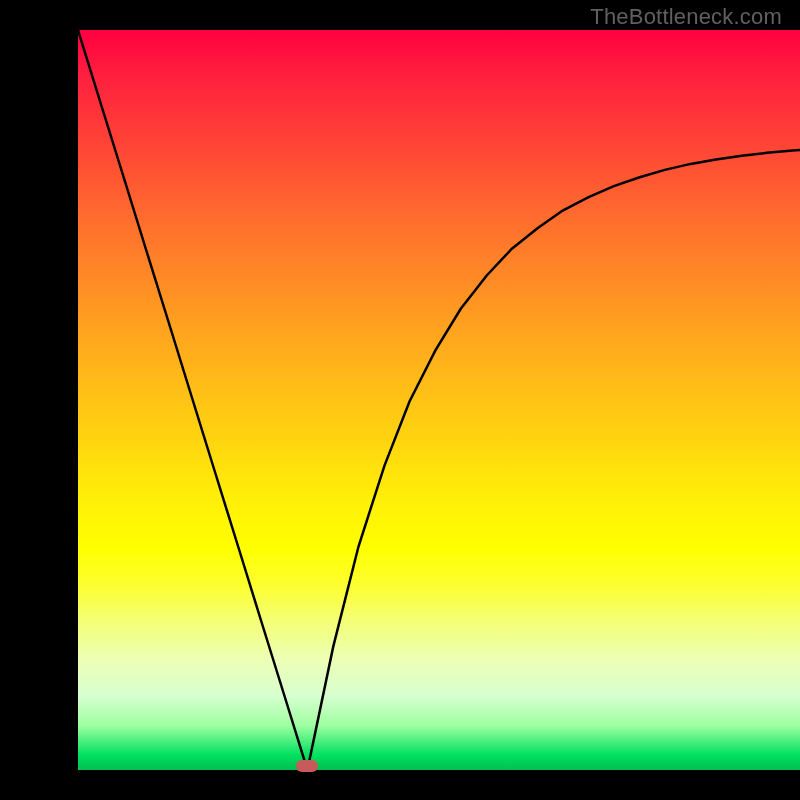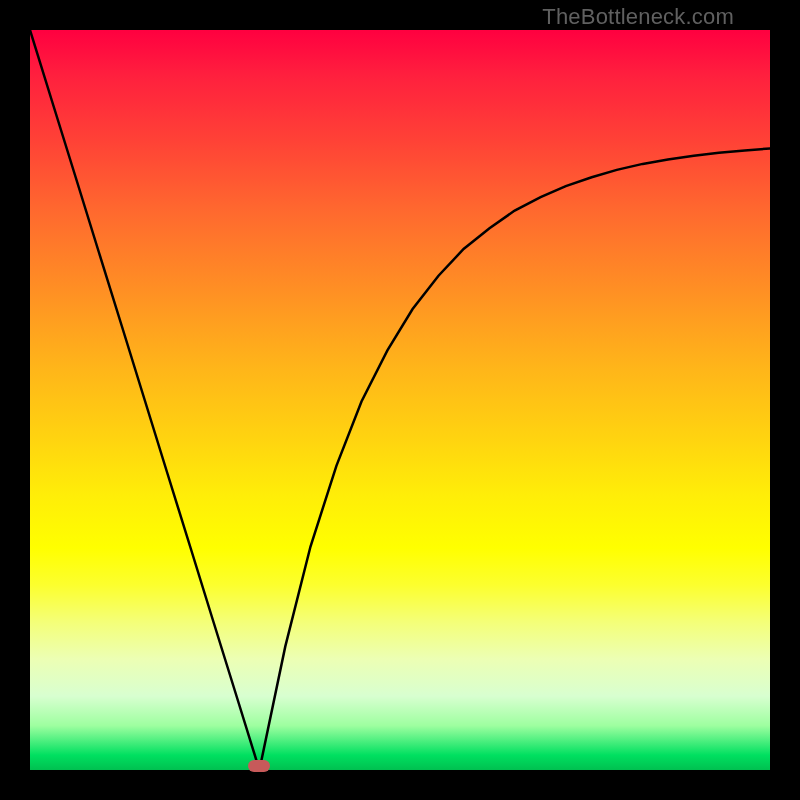--- a/index.html
+++ b/index.html
@@ -9,20 +9,21 @@
     height: 800px;
     overflow: hidden;
     background: #000;
     font-family: Arial, Helvetica, sans-serif;
   }
   .frame {
     position: relative;
     width: 742px;
     height: 800px;
     background: #000;
+    margin-left: 48px;
   }
   .plot {
     position: absolute;
     left: 30px;
     top: 30px;
     width: 740px;
     height: 740px;
     background: linear-gradient(
       to bottom,
       #ff0040 0%,

